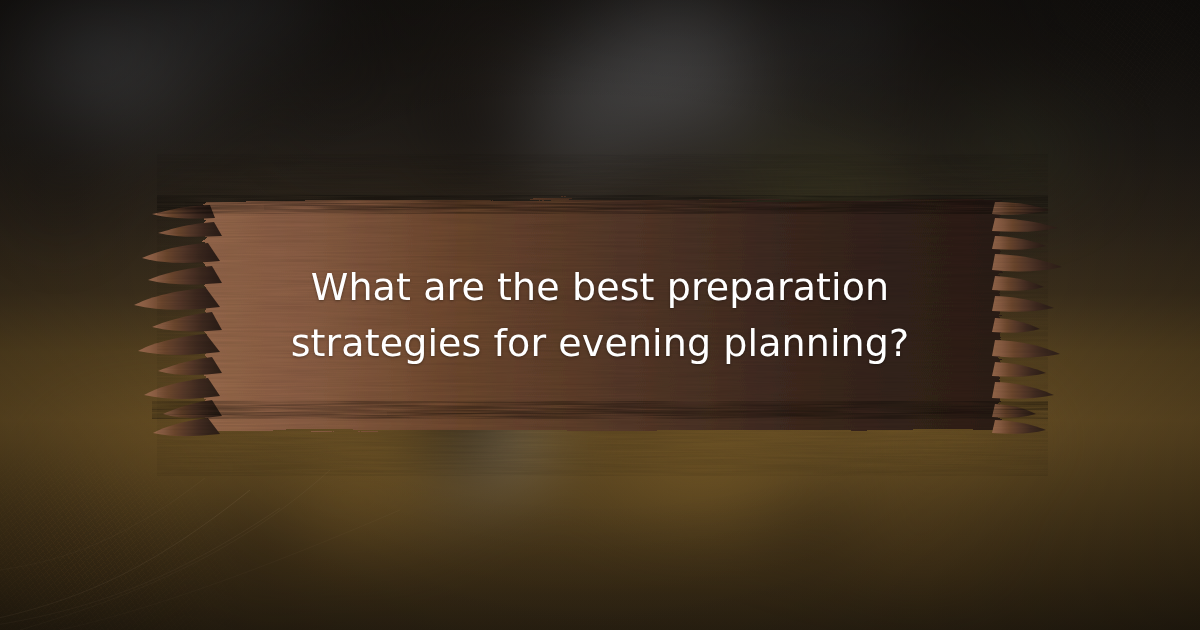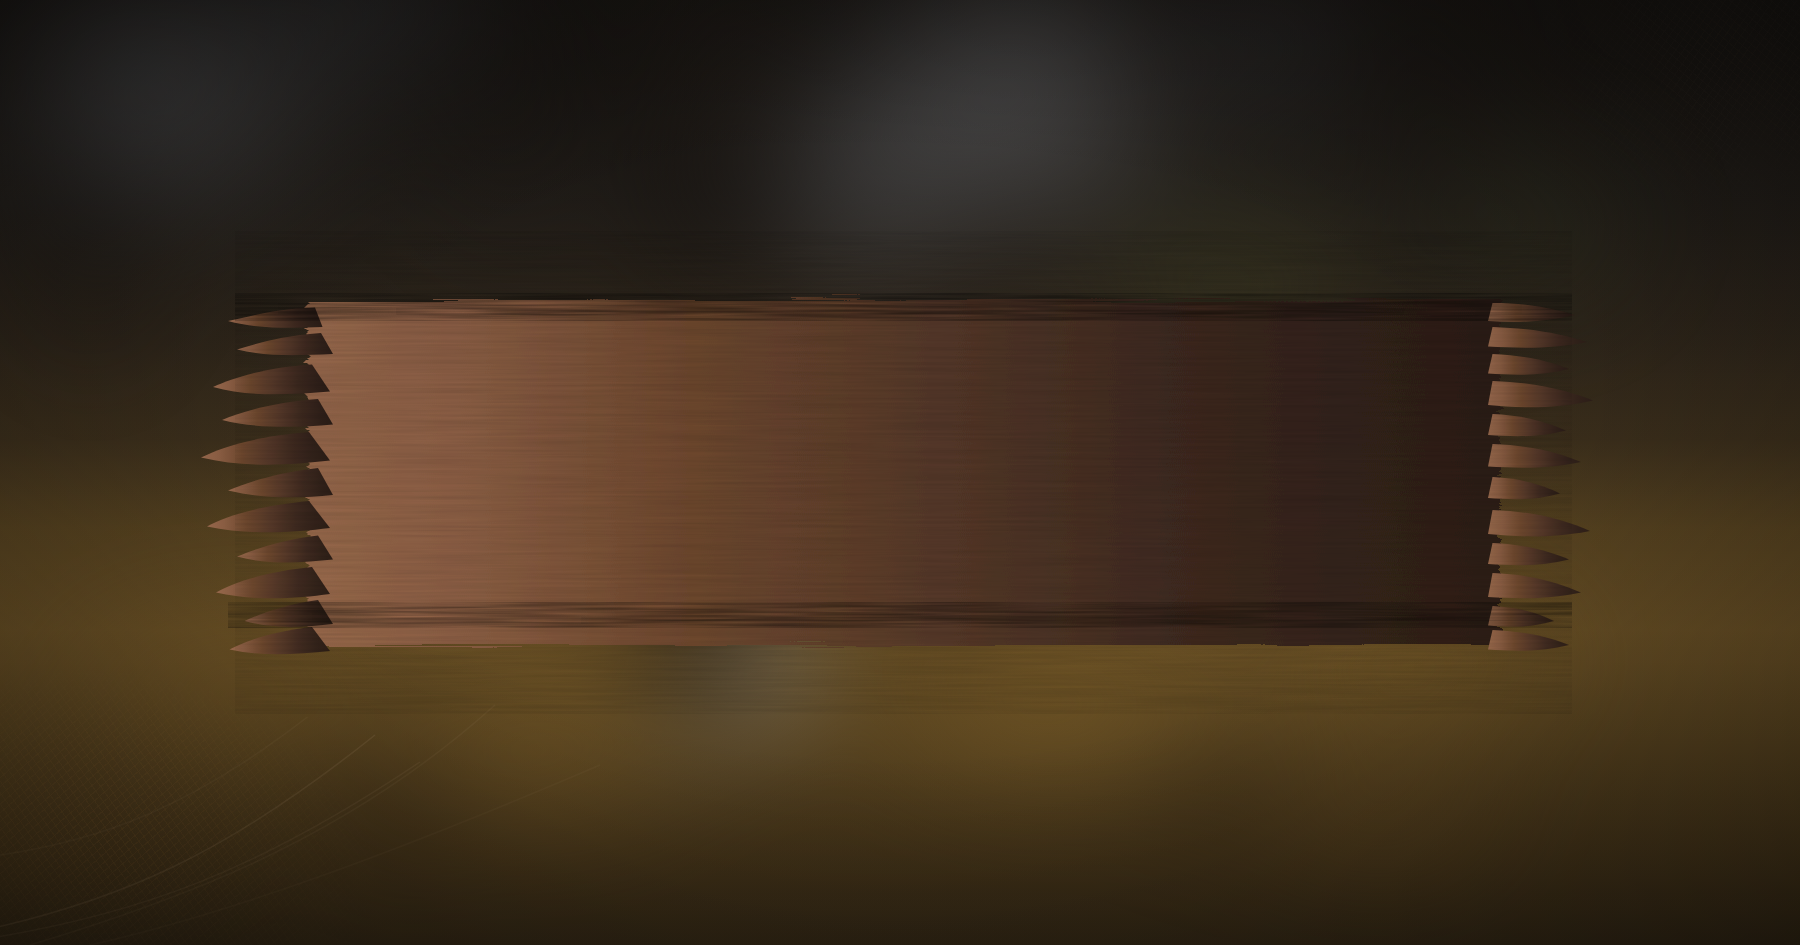--- a/index.html
+++ b/index.html
@@ -257,14 +257,17 @@
           <rect x="420" y="412" width="540" height="3" fill="#1f1410" opacity=".40" filter="url(#speckle)"></rect>
         </g>
 
         <g opacity=".14">
           <rect x="205" y="200" width="795" height="230" fill="#1a110c" filter="url(#speckle)"></rect>
         </g>
       </g>
     </svg>
   </div>
 
+  <div class="headline-wrap">
+    <h1 class="headline">What are the best preparation strategies for evening planning?</h1>
+  </div>
 
 </div>
 
 </body></html>

